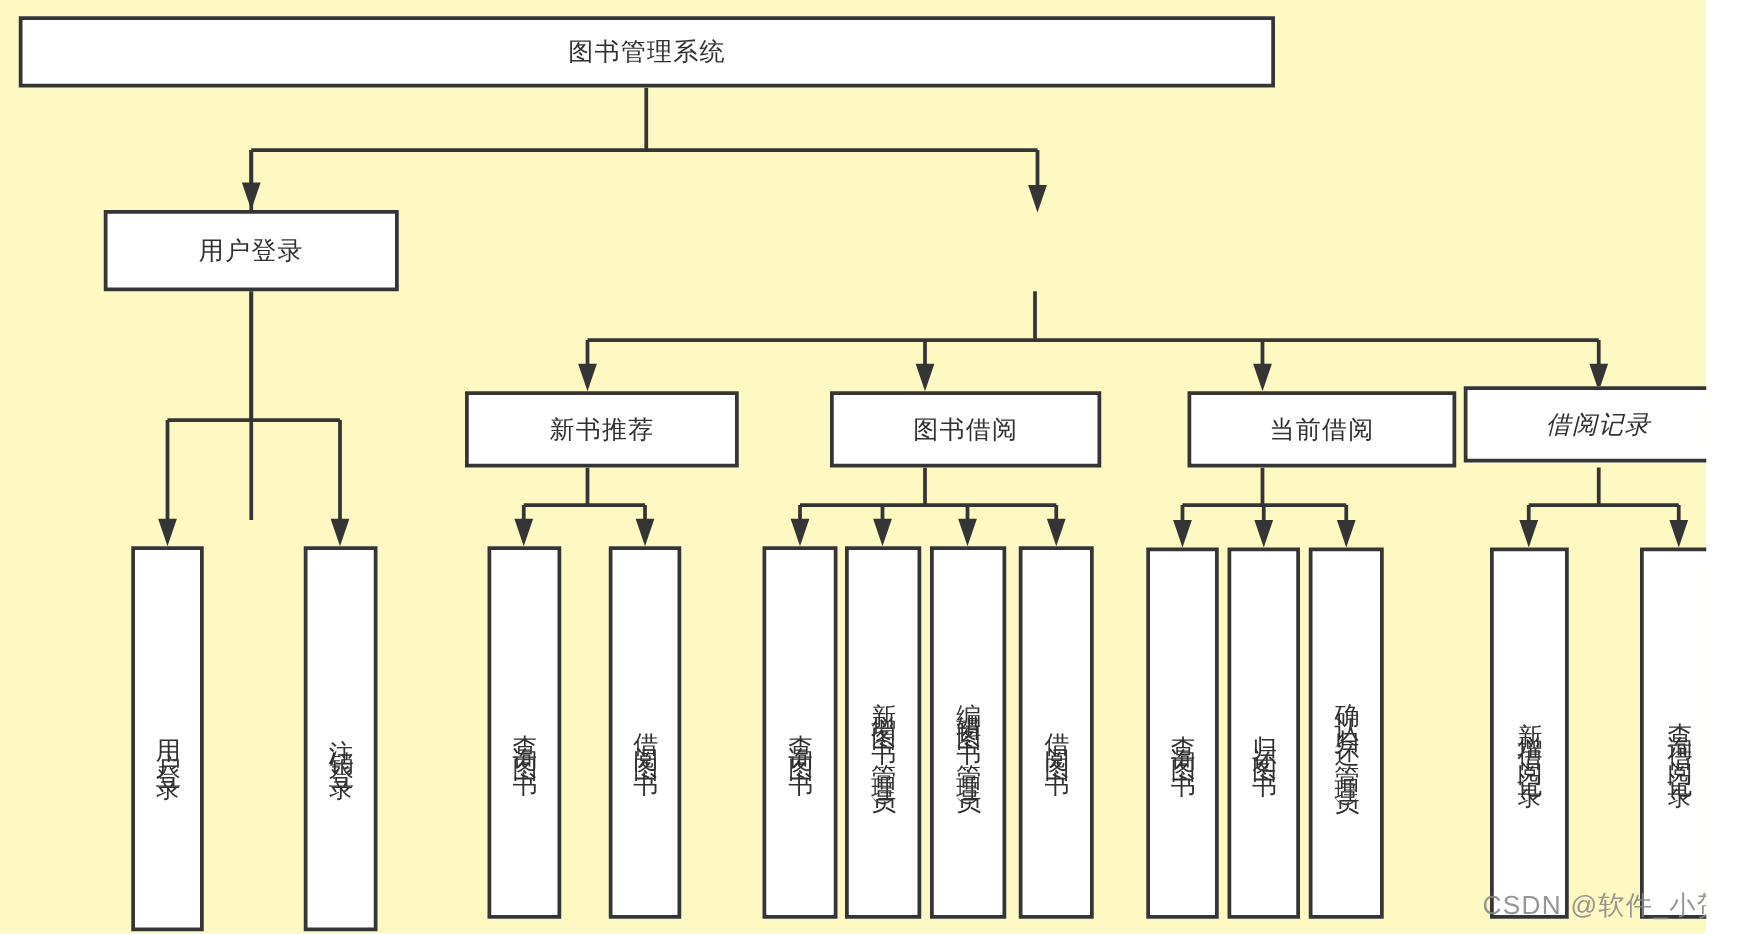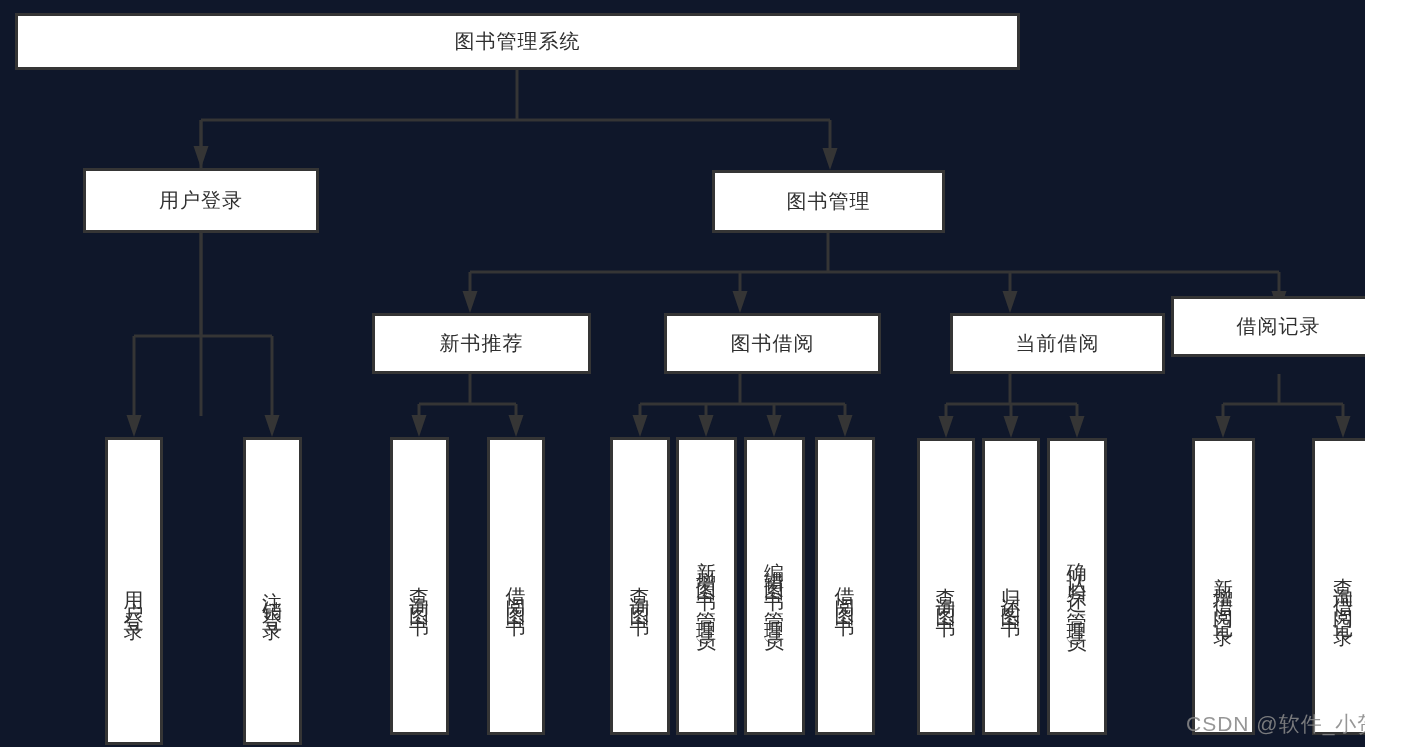--- a/index.html
+++ b/index.html
@@ -1,17 +1,17 @@
 <!DOCTYPE html>
 <html><head>
 <meta charset="utf-8">
 <style>
   html,body{margin:0;padding:0;background:#ffffff;}
   .stage{
-    position:relative;width:1365px;height:747px;background:#0f172a;
+    position:relative;width:1365px;height:747px;background:#fef9c3;
     font-family:"Liberation Sans",sans-serif;color:#2e2e2e;overflow:hidden;
   }
   .wires{position:absolute;left:0;top:0;z-index:1;}
   .node{
     position:absolute;box-sizing:border-box;background:#ffffff;
     border:3px solid #353535;display:flex;align-items:center;justify-content:center;
     z-index:2;font-size:20px;color:#303030;
   }
   .node.h .lbl{letter-spacing:1px;white-space:nowrap;}
   .node.v .lbl{
@@ -20,21 +20,21 @@
   }
   
   #n-root{left:15px;top:13px;width:1005px;height:57px;}
   
   #n-user{left:83px;top:168px;width:236px;height:65px;}
   #n-book{left:712px;top:170px;width:233px;height:63px;}
   
   #n-rec {left:372px;top:313px;width:219px;height:61px;}
   #n-bor {left:664px;top:313px;width:217px;height:61px;}
   #n-cur {left:902px;top:313px;width:215px;height:61px;margin-left:48px;}
-  #n-recd{left:1171px;top:296px;width:215px;height:61px;}
+  #n-recd{left:1171px;top:309px;width:215px;height:61px;font-style:italic;}
   
   #a1{left:105px;top:437px;width:58px;height:308px;}
   #a2{left:243px;top:437px;width:59px;height:308px;}
   #b1{left:390px;top:437px;width:59px;height:298px;}
   #b2{left:487px;top:437px;width:58px;height:298px;}
   #c1{left:610px;top:437px;width:60px;height:298px;}
   #c2{left:676px;top:437px;width:61px;height:298px;}
   #c3{left:744px;top:437px;width:61px;height:298px;}
   #c4{left:815px;top:437px;width:60px;height:298px;}
   #d1{left:917px;top:438px;width:58px;height:297px;}
@@ -129,23 +129,20 @@
     </g>
   </svg>
 
   <div class="node h" id="n-root">
     <span class="lbl">图书管理系统</span>
   </div>
 
   <div class="node h" id="n-user">
     <span class="lbl">用户登录</span>
   </div>
-  <div class="node h" id="n-book">
-    <span class="lbl">图书管理</span>
-  </div>
 
   <div class="node h" id="n-rec">
     <span class="lbl">新书推荐</span>
   </div>
   <div class="node h" id="n-bor">
     <span class="lbl">图书借阅</span>
   </div>
   <div class="node h" id="n-cur">
     <span class="lbl">当前借阅</span>
   </div>

